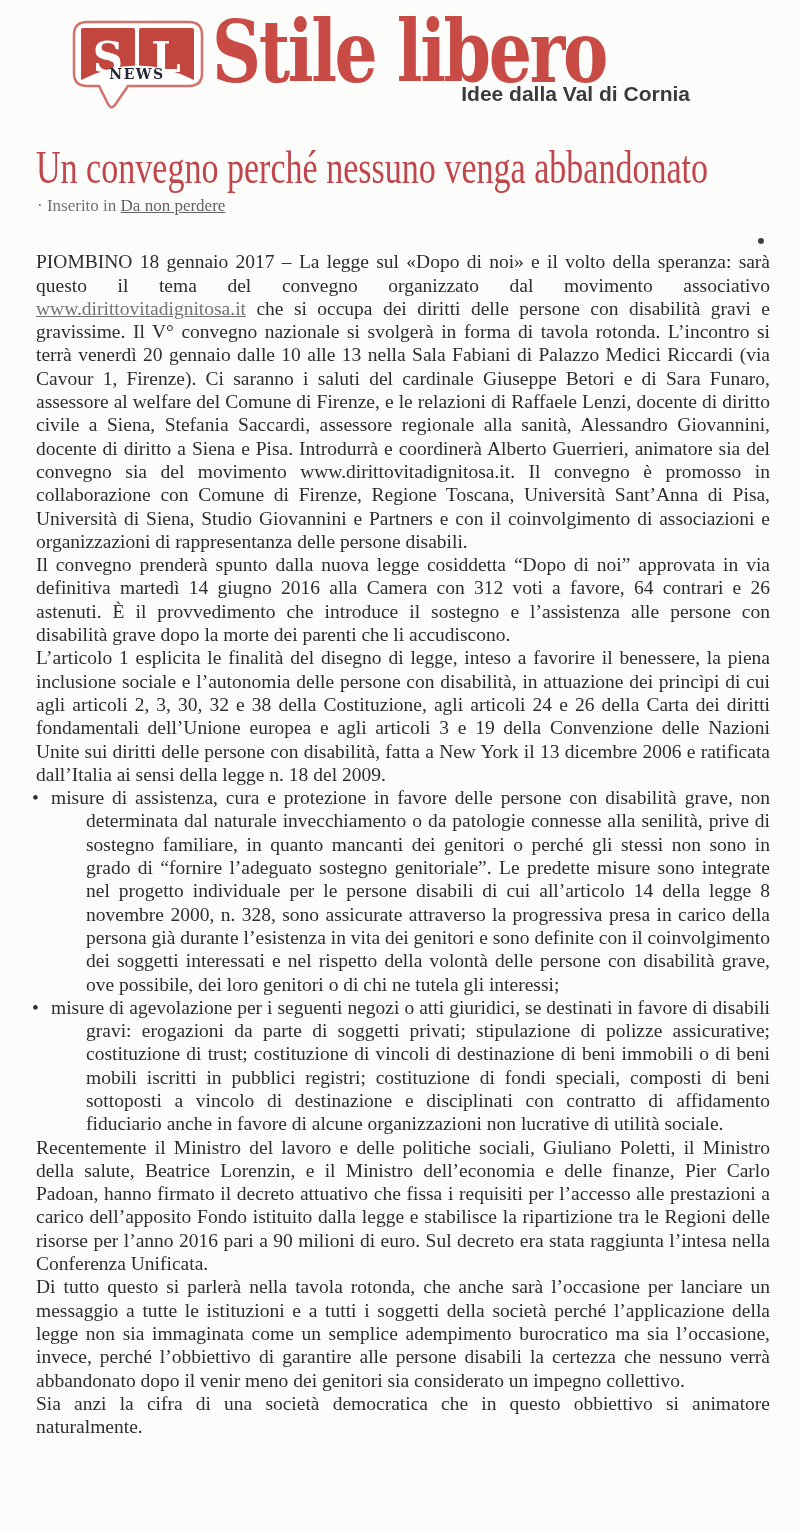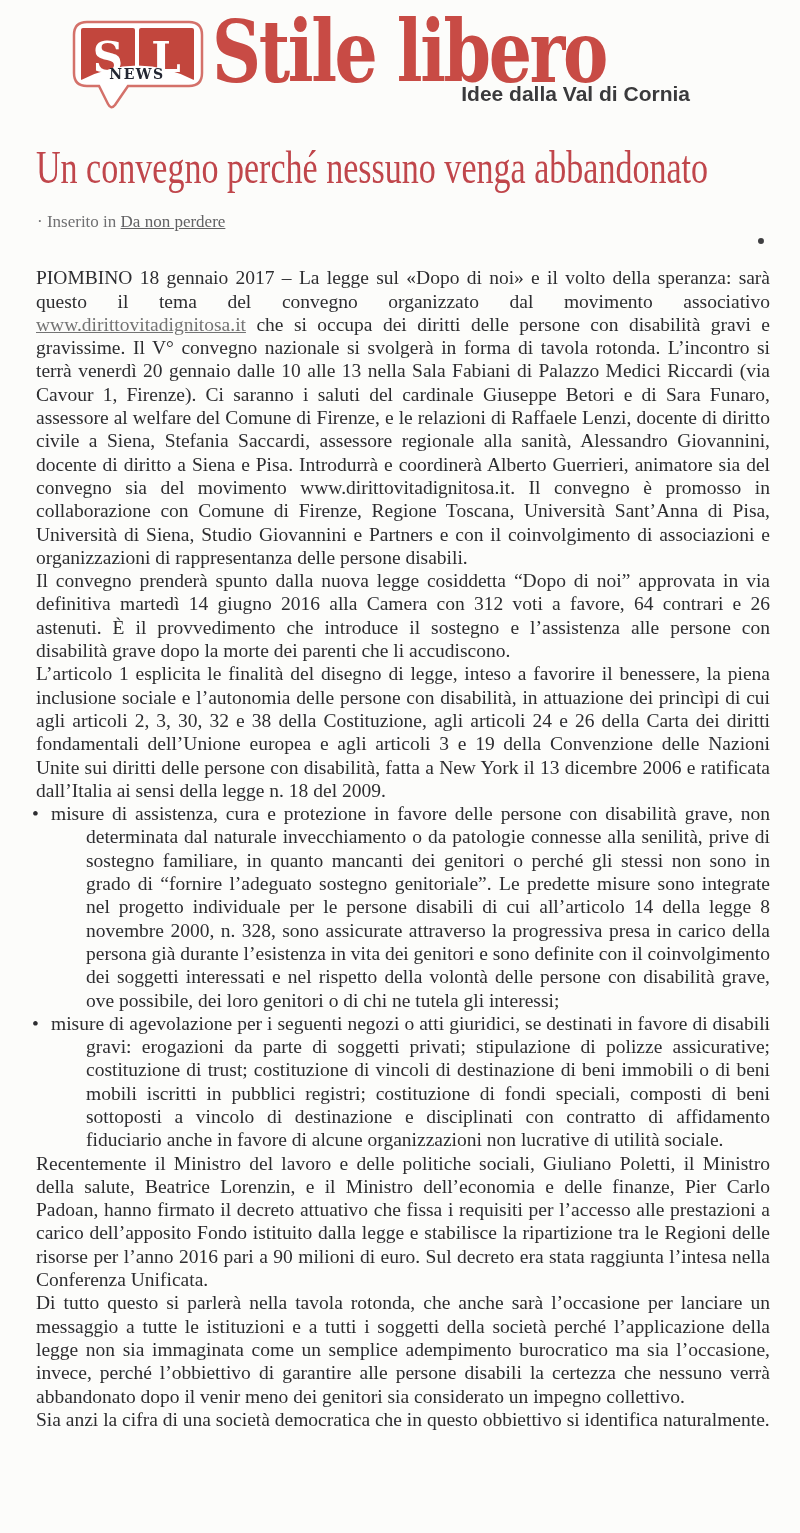--- a/index.html
+++ b/index.html
@@ -42,21 +42,21 @@
     font-family:"Liberation Serif", serif;
     font-weight:400;
     font-size:46px;
     line-height:1.05;
     color:#c0464b;
     white-space:nowrap;
     transform:scaleX(0.74);
     transform-origin:0 50%;
   }
   .meta{
-    margin:20px 0 0 37px;
+    margin:4px 0 0 37px;
     font-size:17px;
     color:#707072;
   }
   .meta a{
     color:#626264;
     text-decoration:underline;
     cursor:pointer;
   }
   
   .body{
@@ -132,16 +132,16 @@
 
     <ul class="law-list">
       <li><span class="bullet">•</span><span>misure di assistenza, cura e protezione in favore delle persone con disabilità grave, non determinata dal naturale invecchiamento o da patologie connesse alla senilità, prive di sostegno familiare, in quanto mancanti dei genitori o perché gli stessi non sono in grado di “fornire l’adeguato sostegno genitoriale”. Le predette misure sono integrate nel progetto individuale per le persone disabili di cui all’articolo 14 della legge 8 novembre 2000, n. 328, sono assicurate attraverso la progressiva presa in carico della persona già durante l’esistenza in vita dei genitori e sono definite con il coinvolgimento dei soggetti interessati e nel rispetto della volontà delle persone con disabilità grave, ove possibile, dei loro genitori o di chi ne tutela gli interessi;</span></li>
       <li><span class="bullet">•</span><span>misure di agevolazione per i seguenti negozi o atti giuridici, se destinati in favore di disabili gravi: erogazioni da parte di soggetti privati; stipulazione di polizze assicurative; costituzione di trust; costituzione di vincoli di destinazione di beni immobili o di beni mobili iscritti in pubblici registri; costituzione di fondi speciali, composti di beni sottoposti a vincolo di destinazione e disciplinati con contratto di affidamento fiduciario anche in favore di alcune organizzazioni non lucrative di utilità sociale.</span></li>
     </ul>
 
     <p class="gap">Recentemente il Ministro del lavoro e delle politiche sociali, Giuliano Poletti, il Ministro della salute, Beatrice Lorenzin, e il Ministro dell’economia e delle finanze, Pier Carlo Padoan, hanno firmato il decreto attuativo che fissa i requisiti per l’accesso alle prestazioni a carico dell’apposito Fondo istituito dalla legge e stabilisce la ripartizione tra le Regioni delle risorse per l’anno 2016 pari a 90 milioni di euro. Sul decreto era stata raggiunta l’intesa nella Conferenza Unificata.</p>
 
     <p class="smallgap">Di tutto questo si parlerà nella tavola rotonda, che anche sarà l’occasione per lanciare un messaggio a tutte le istituzioni e a tutti i soggetti della società perché l’applicazione della legge non sia immaginata come un semplice adempimento burocratico ma sia l’occasione, invece, perché l’obbiettivo di garantire alle persone disabili la certezza che nessuno verrà abbandonato dopo il venir meno dei genitori sia considerato un impegno collettivo.</p>
 
-    <p>Sia anzi la cifra di una società democratica che in questo obbiettivo si identifica naturalmente.</p>
+    <p>Sia anzi la cifra di una società democratica che in questo obbiettivo si animatore naturalmente.</p>
 
   </div>
 </div>
 
 </body></html>

